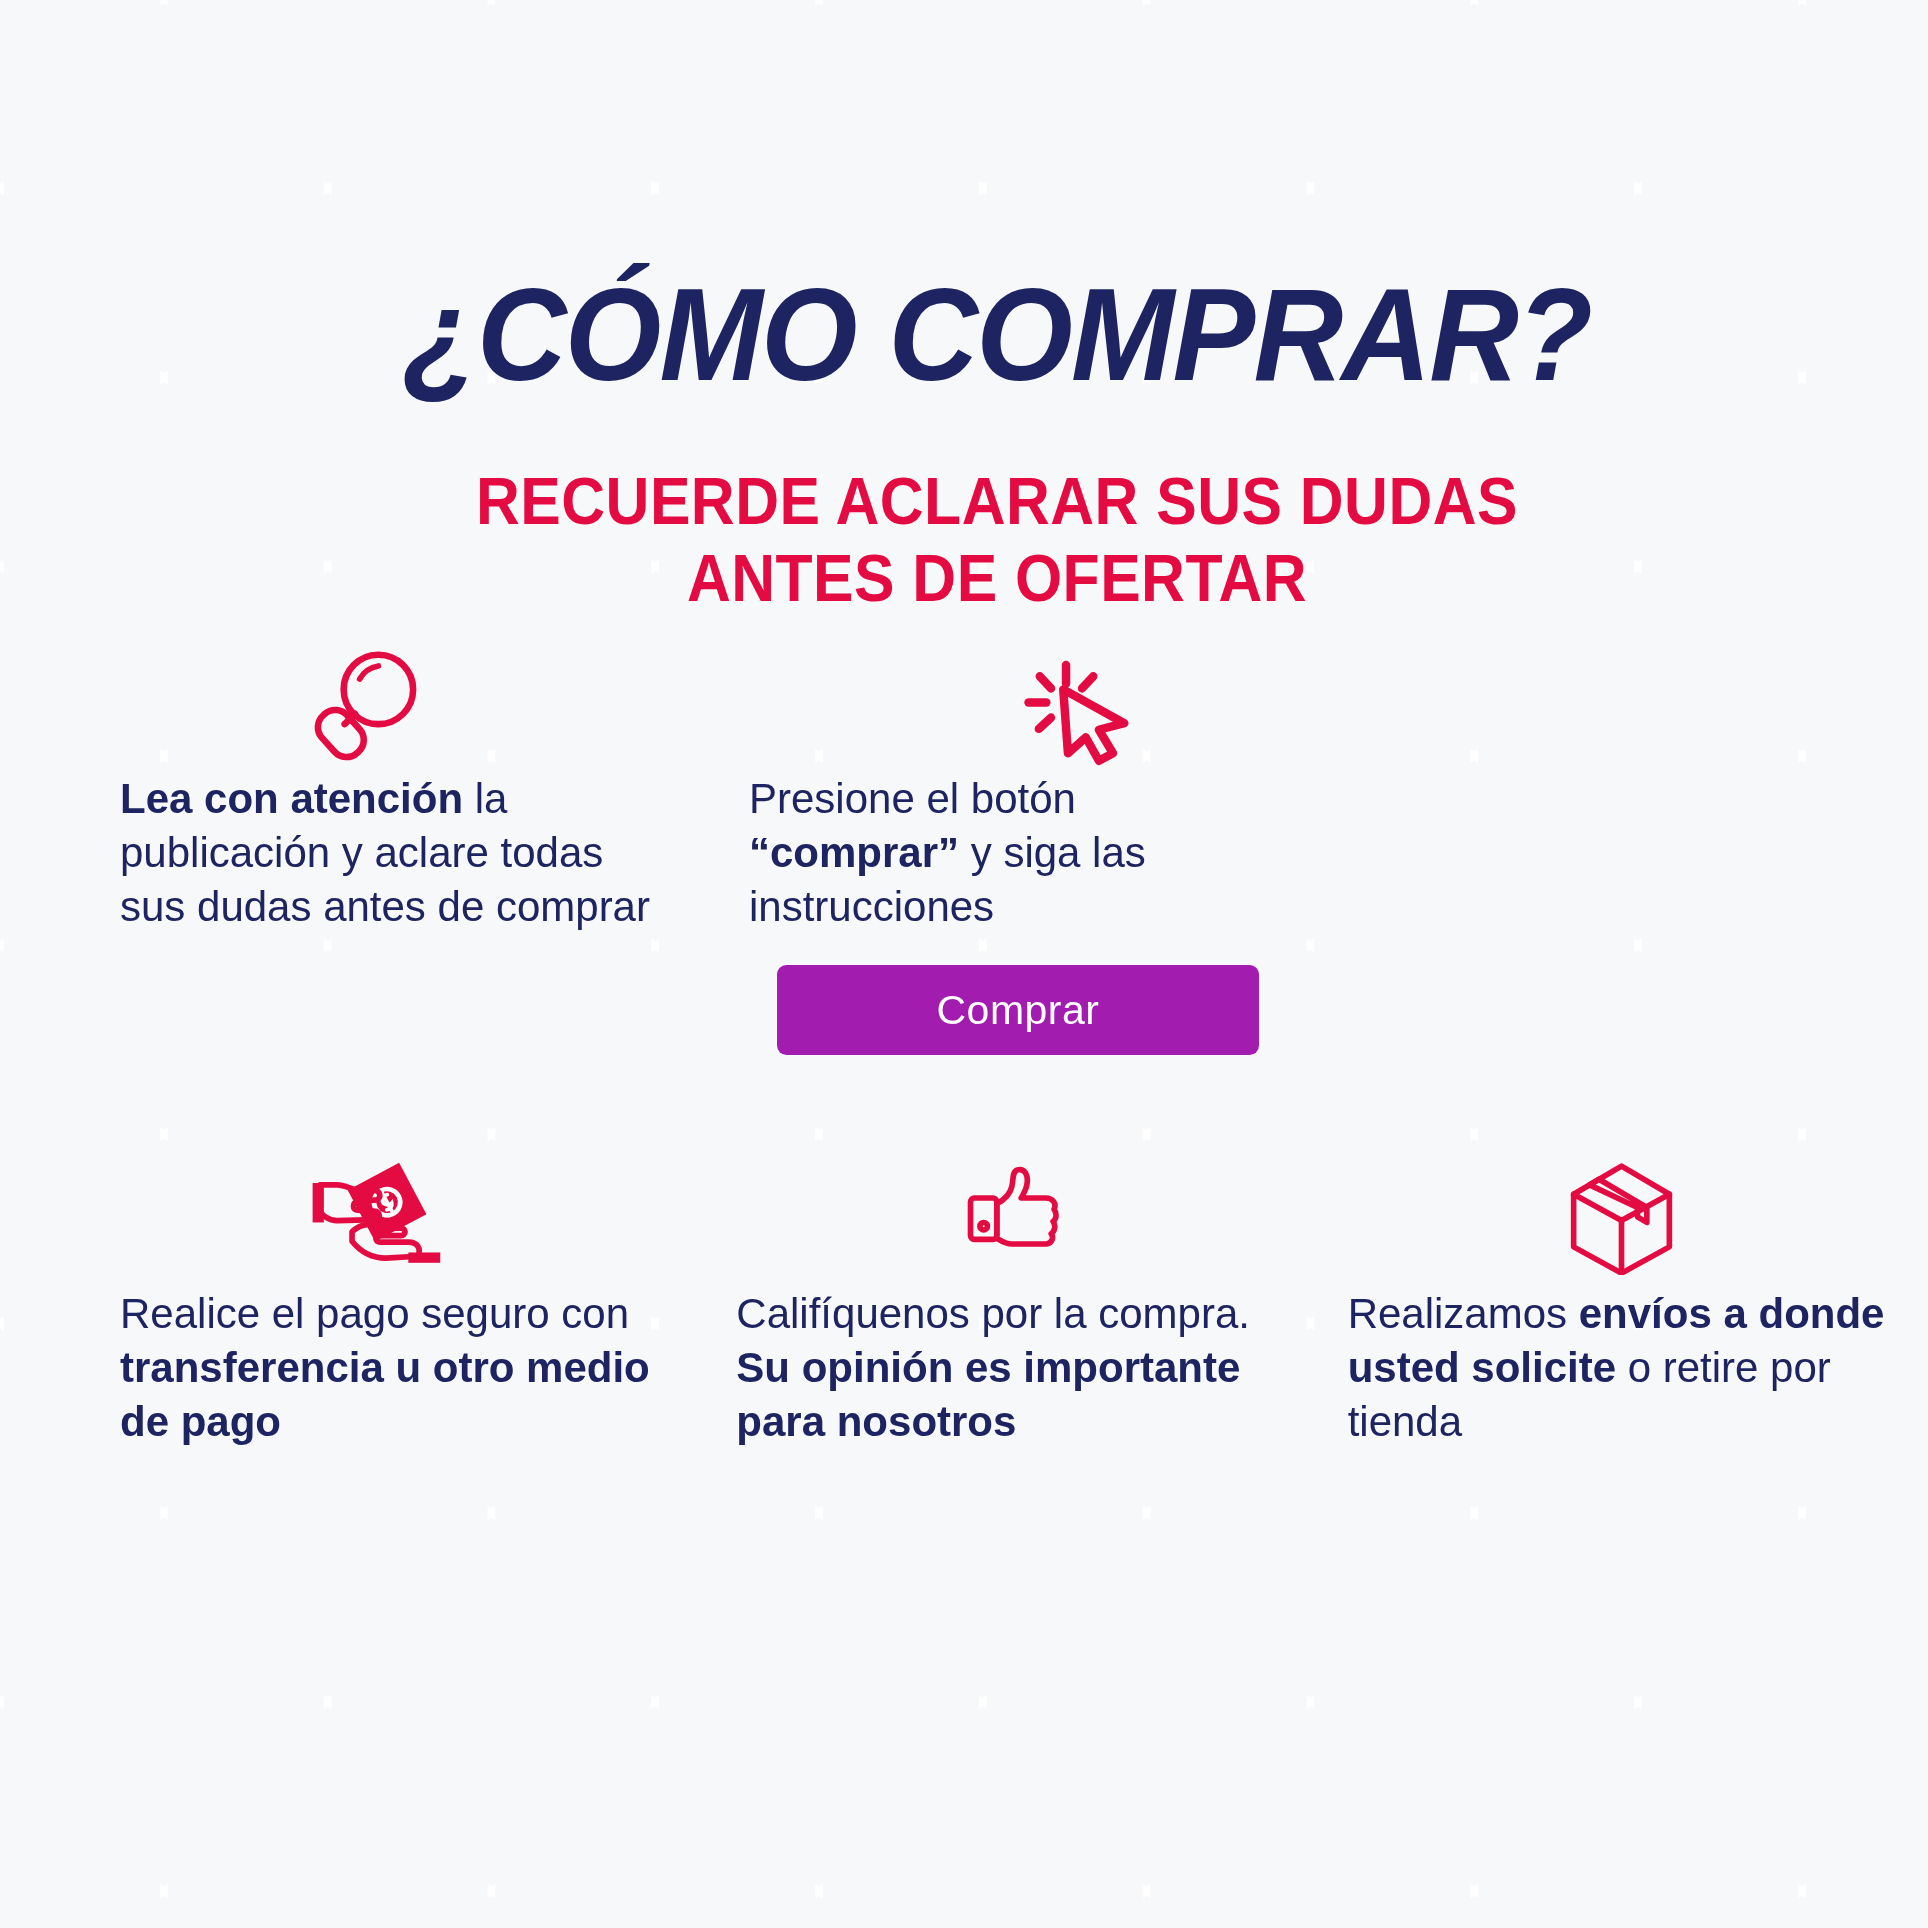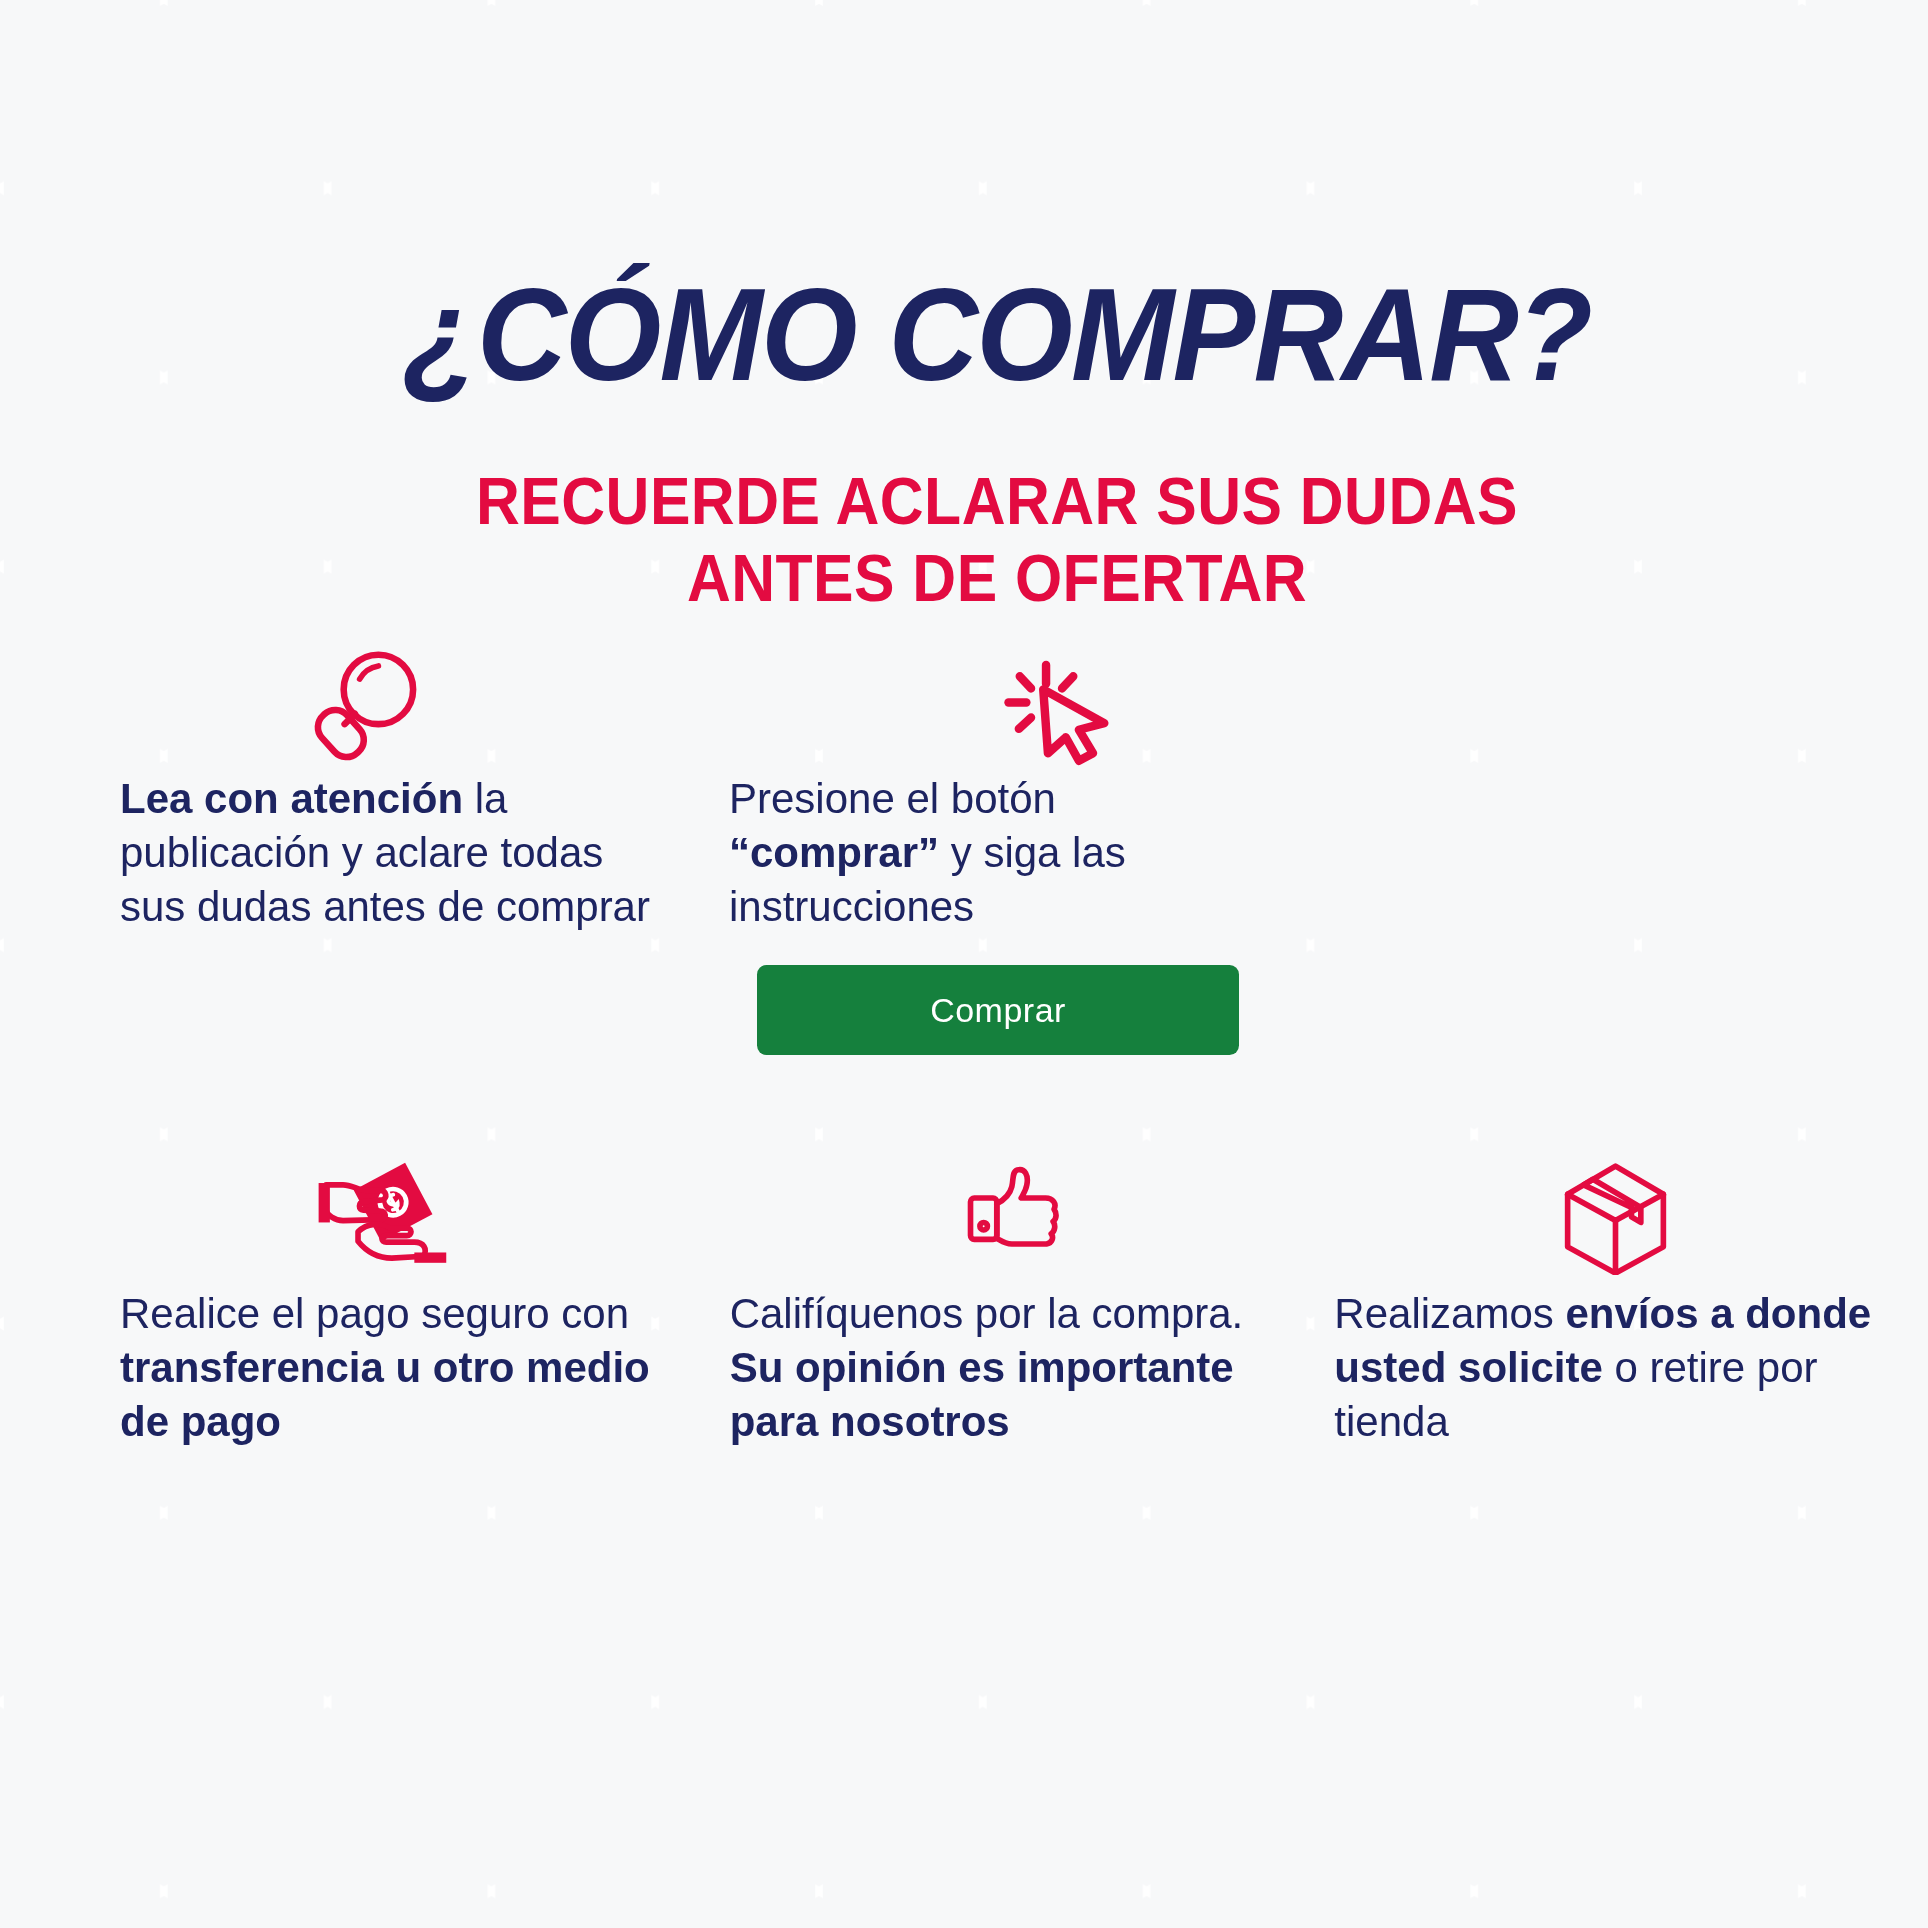--- a/index.html
+++ b/index.html
@@ -53,21 +53,21 @@
     transform:scaleX(.92);
   }
   .subtitle .l2{display:block;}
 
   
   .grid{
     position:absolute;
     top:650px;left:38px;
     width:1853px;
   }
-  .row{display:flex;}
+  .row{display:flex;gap:20px;}
   .cell{width:618px;position:relative;box-sizing:border-box;}
 
   .icon-wrap{display:flex;justify-content:center;align-items:flex-end;height:122px;}
   .icon-wrap svg{display:block;}
 
   .ctext{
     color:#1d2461;
     font-size:42px;
     line-height:1.28;
     font-weight:400;
@@ -75,25 +75,25 @@
     box-sizing:border-box;
   }
   .ctext b{font-weight:700;}
   .ta-left{text-align:left;}
   .ta-center{text-align:left;}
 
   .buy-btn{
     display:block;
     margin:32px auto 0 auto;
     width:482px;height:90px;
-    background:#15803d;
+    background:#a21caf;
     color:#ffffff;
     border:none;
     border-radius:9.4px;
-    font-size:34px;
+    font-size:41px;
     font-family:"Liberation Sans", sans-serif;
     letter-spacing:0.5px;
     cursor:pointer;
   }
 
   
   .cell-1 .icon-wrap{padding-right:38px;}
   .cell-1 .ctext{padding-left:49px;padding-right:9.4px;}
   .cell-2 .icon-wrap{padding-left:113px;}
   .cell-3 .icon-wrap{padding-left:38px;}

